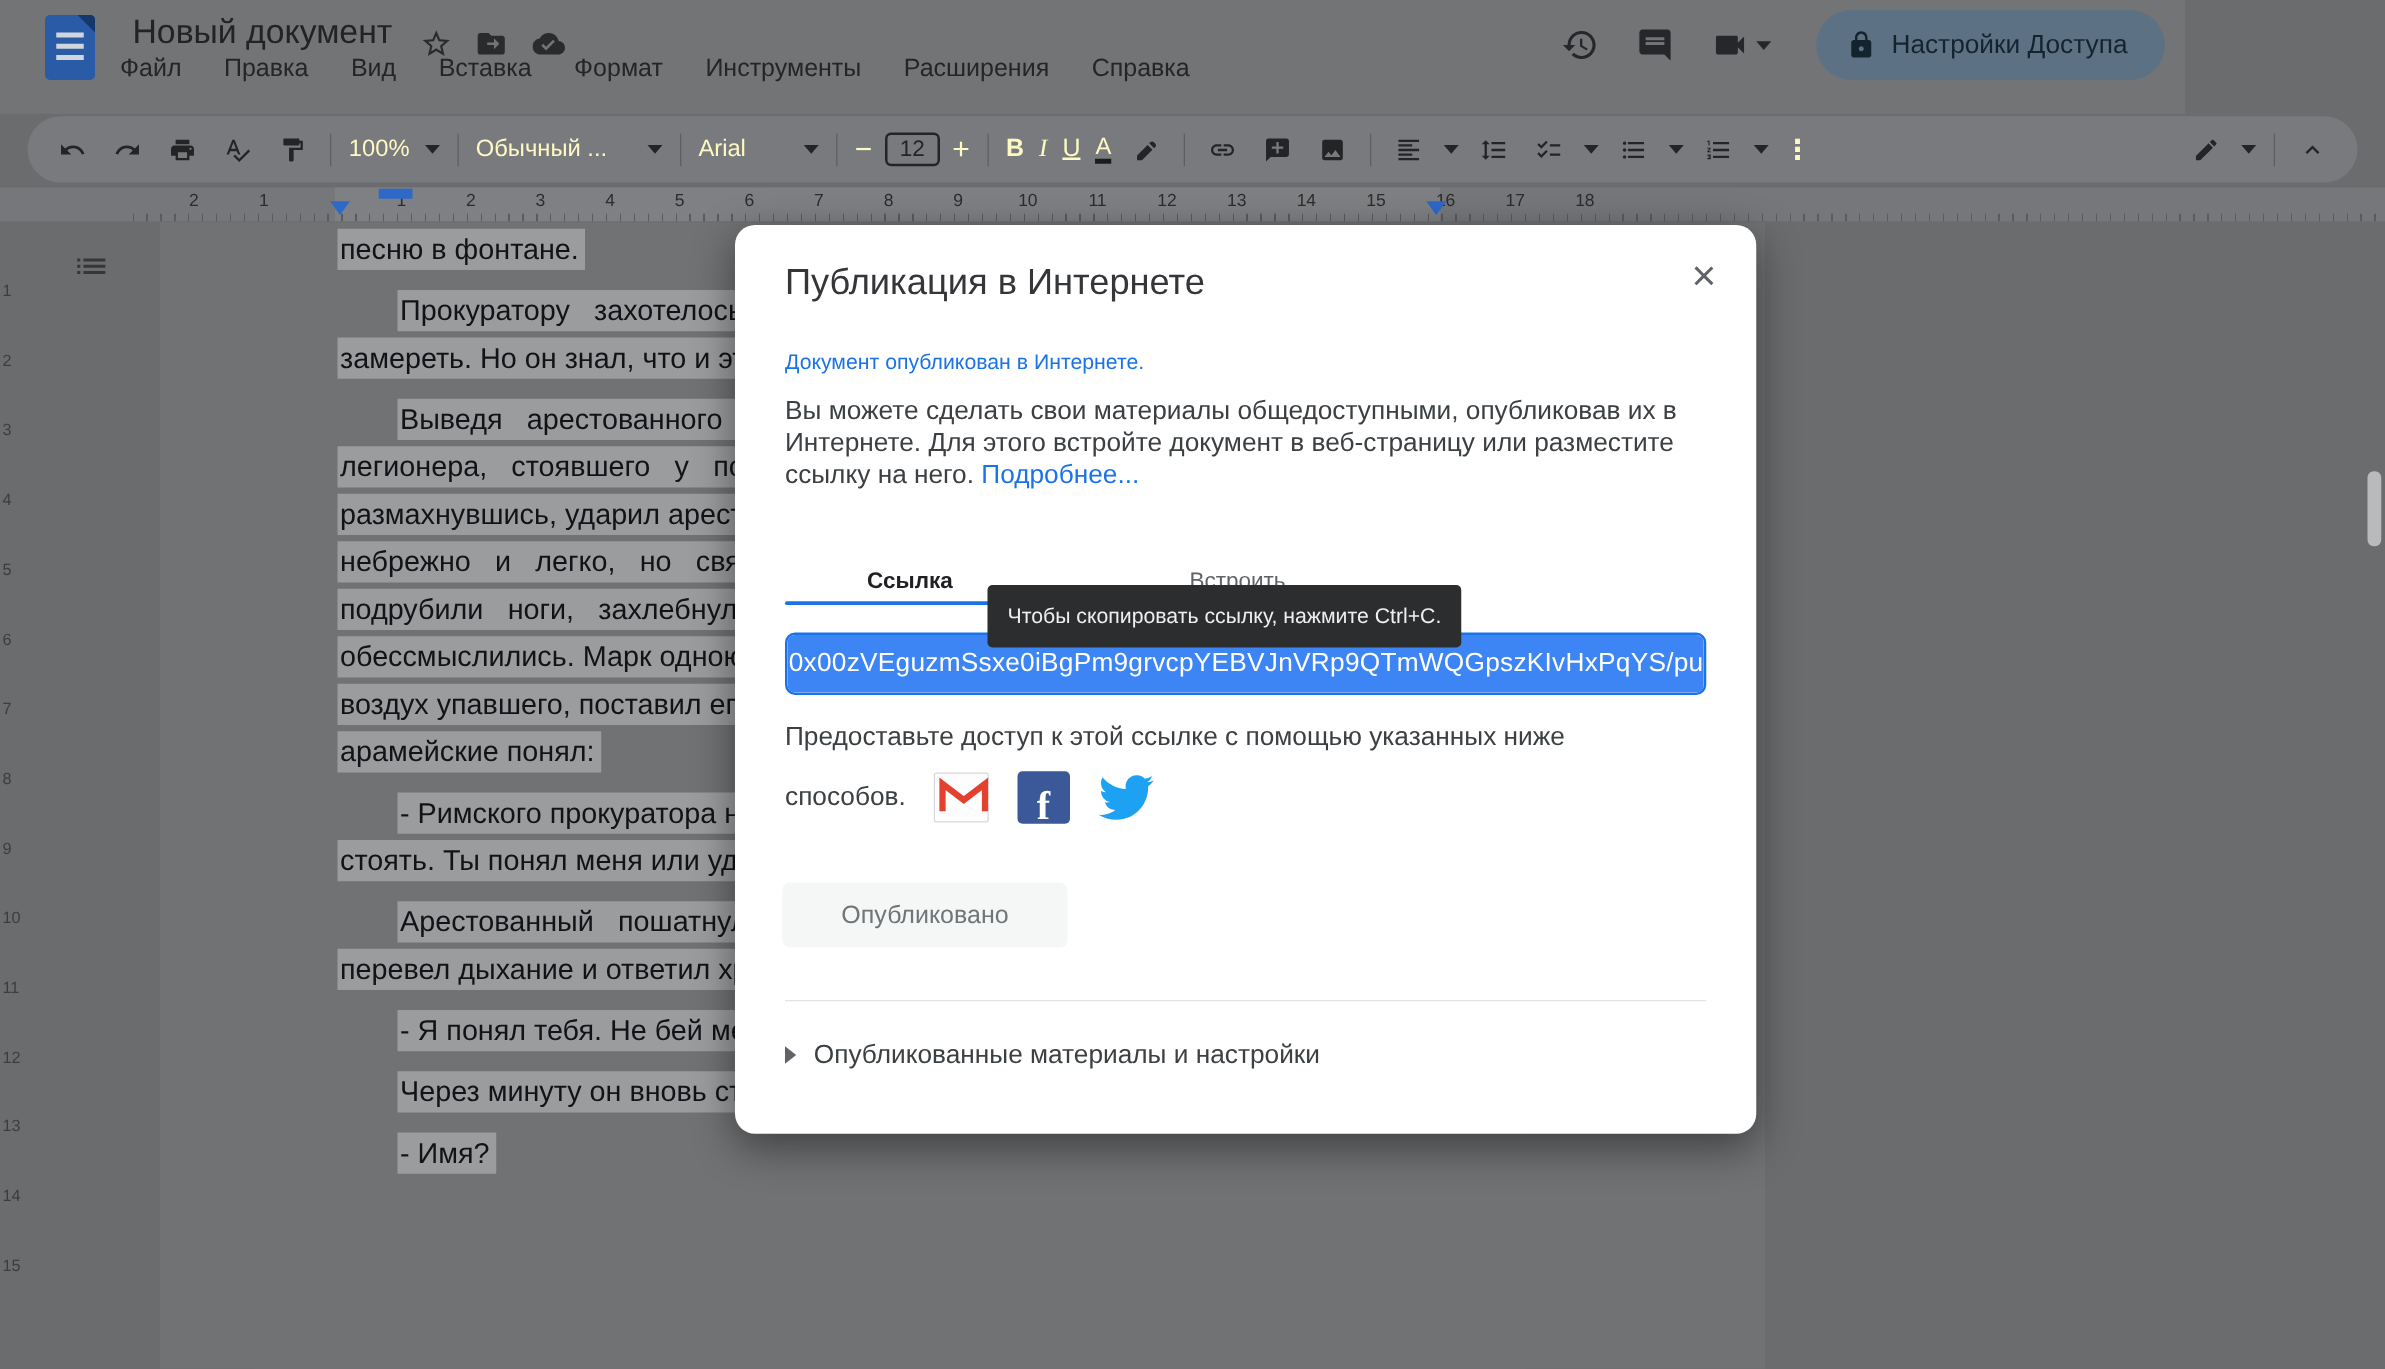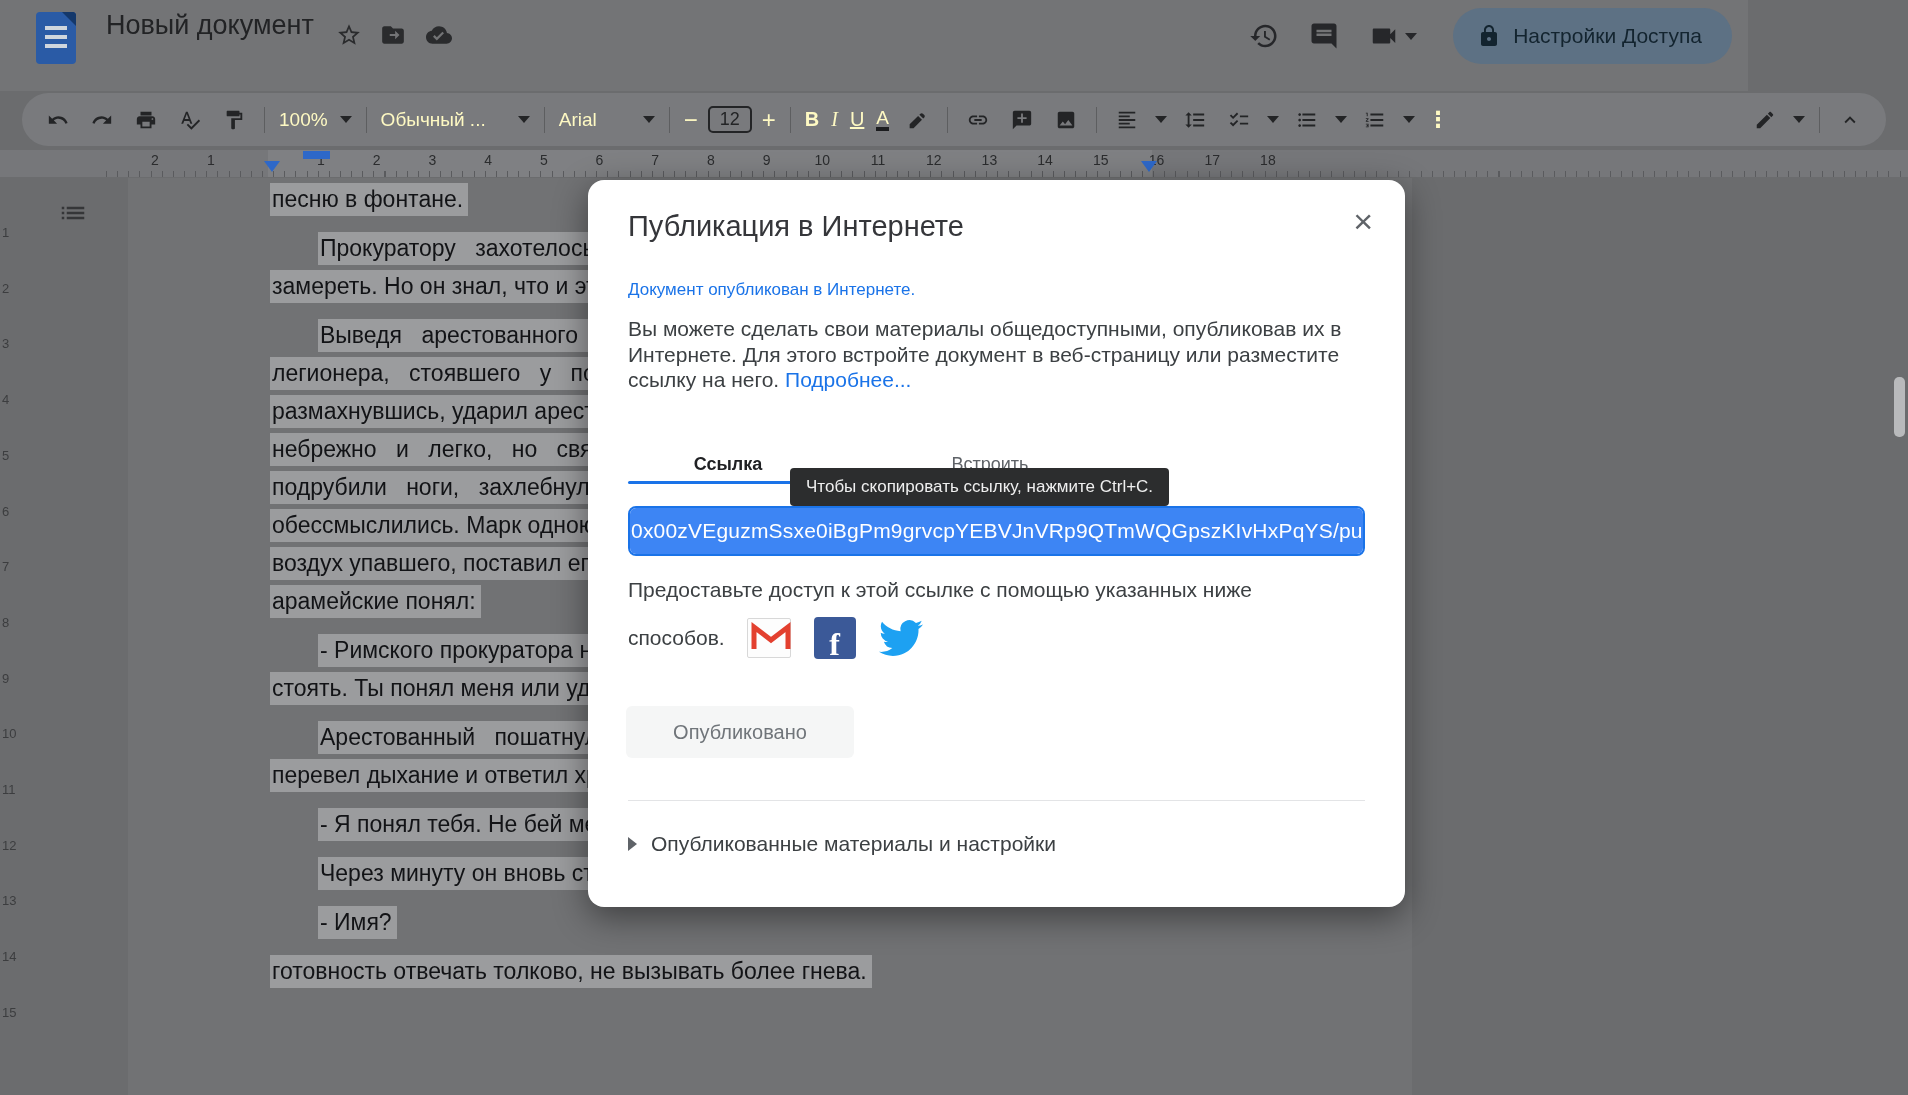--- a/index.html
+++ b/index.html
@@ -70,21 +70,21 @@
   #dlg-title{left:40px;top:30px;font-size:29px;color:#35363a;}
   #dlg-close{right:32px;top:24px;font-size:34px;color:#5f6368;line-height:34px;}
   #dlg-status{left:40px;top:100px;font-size:17px;color:#1a73e8;}
   #dlg-body{left:40px;top:136px;width:750px;font-size:21px;line-height:25.5px;color:#3c4043;}
   #dlg-more{color:#1a73e8;}
   #tabs{left:40px;top:268px;display:flex;gap:36px;}
   .tab{height:32px;display:flex;align-items:center;justify-content:center;font-size:18px;}
   #tab-link{width:200px;color:#202124;font-weight:bold;}
   #tab-embed{width:252px;color:#5f6368;}
   #tab-underline{left:40px;top:301px;width:200px;height:3px;background:#1a73e8;border-radius:2px;}
-  #tooltip{left:202px;top:288px;height:38px;background:#2c2d2e;border-radius:4px;display:flex;align-items:center;
+  #tooltip{left:202px;top:288px;height:50px;background:#2c2d2e;border-radius:4px;display:flex;align-items:center;
     padding:0 16px;font-size:17px;color:#efefef;white-space:nowrap;z-index:5;}
   #url-field{left:40px;top:326px;width:733px;height:46px;border:2px solid #1a73e8;border-radius:8px;overflow:hidden;background:#fff;}
   #url-sel{position:absolute;left:0;top:0;right:0;bottom:0;background:#3d85f4;color:#ffffff;font-size:21px;
     display:flex;align-items:center;white-space:nowrap;padding-left:1px;letter-spacing:.2px;}
   #share-line1{left:40px;top:398px;width:760px;font-size:21px;color:#3c4043;}
   #share-row2{left:40px;top:432px;display:flex;align-items:center;gap:22px;height:52px;}
   #share-row2 .share-word{font-size:21px;color:#3c4043;}
   .soc{width:44px;height:44px;display:flex;align-items:center;justify-content:center;}
   #gmail-ic{width:48px;height:38px;background:#fdfdfd;border:1px solid #d8d8d8;border-radius:2px;}
   #fb-ic{width:42px;height:42px;background:#3b5998;border-radius:4px;color:#fff;font-weight:bold;font-size:32px;
@@ -112,20 +112,30 @@
     <div class="abs tb-mini" style="left:380px">
       <svg viewBox="0 0 24 24" width="26" height="26" fill="#2a2b2d">
           <path d="M20 6h-8l-2-2H4c-1.1 0-2 .9-2 2v12c0 1.1.9 2 2 2h16c1.1 0 2-.9 2-2V8c0-1.1-.9-2-2-2zm-6 10v-3H9v-2h5V8l4 4-4 4z"></path>
         </svg>
     </div>
     <div class="abs tb-mini" style="left:426px">
       <svg viewBox="0 0 24 24" width="26" height="26" fill="#2a2b2d">
           <path d="M19.35 10.04C18.67 6.59 15.64 4 12 4 9.11 4 6.6 5.64 5.35 8.04 2.34 8.36 0 10.91 0 14c0 3.31 2.69 6 6 6h13c2.76 0 5-2.24 5-5 0-2.64-2.05-4.78-4.65-4.96zM10 17l-3.5-3.5 1.41-1.41L10 14.17 15.18 9l1.41 1.41L10 17z"></path>
         </svg>
     </div>
+    <div id="menu-row" class="abs">
+        <span class="menu-item">Файл</span>
+        <span class="menu-item">Правка</span>
+        <span class="menu-item">Вид</span>
+        <span class="menu-item">Вставка</span>
+        <span class="menu-item">Формат</span>
+        <span class="menu-item">Инструменты</span>
+        <span class="menu-item">Расширения</span>
+        <span class="menu-item">Справка</span>
+      </div>
 
     <div id="top-right" class="abs">
       <div class="top-ic">
         <svg viewBox="0 0 24 24" width="30" height="30">
             <path d="M13 3c-4.97 0-9 4.03-9 9H1l3.89 3.89.07.14L9 12H6c0-3.87 3.13-7 7-7s7 3.13 7 7-3.13 7-7 7c-1.93 0-3.68-.79-4.94-2.06l-1.42 1.42C8.27 19.99 10.51 21 13 21c4.97 0 9-4.03 9-9s-4.03-9-9-9zm-1 5v5l4.28 2.54.72-1.21-3.5-2.08V8H12z"></path>
           </svg>
       </div>
       <div class="top-ic">
         <svg viewBox="0 0 24 24" width="30" height="30">
             <path d="M21.99 4c0-1.1-.89-2-1.99-2H4c-1.1 0-2 .9-2 2v12c0 1.1.9 2 2 2h14l4 4-.01-18zM18 12H6v-2h12v2zm0-3H6V7h12v2z"></path>
@@ -342,21 +352,20 @@
       <div class="para">
         <div class="line"><span class="ind"><span class="strip">- Я понял тебя. Не бей меня.</span></span></div>
       </div>
       <div class="para">
         <div class="line"><span class="ind"><span class="strip">Через минуту он вновь стоял перед прокуратором.</span></span></div>
       </div>
       <div class="para">
         <div class="line"><span class="ind"><span class="strip">- Имя?</span></span></div>
       </div>
       <div class="para">
-        <div class="line"><span><span class="strip">готовность отвечать толково, не вызывать более гнева.</span></span></div>
       </div>
     </div>
   <div id="scroll-thumb" class="abs"></div>
 
   <div id="dialog" class="abs">
     <div id="dlg-title" class="abs">Публикация в Интернете</div>
     <div id="dlg-close" class="abs">×</div>
     <div id="dlg-status" class="abs">Документ опубликован в Интернете.</div>
     <div id="dlg-body" class="abs"><span>Вы можете сделать свои материалы общедоступными, опубликовав их в Интернете. Для этого встройте документ в веб-страницу или разместите ссылку на него. </span><span id="dlg-more">Подробнее...</span></div>
     <div id="tabs" class="abs">

